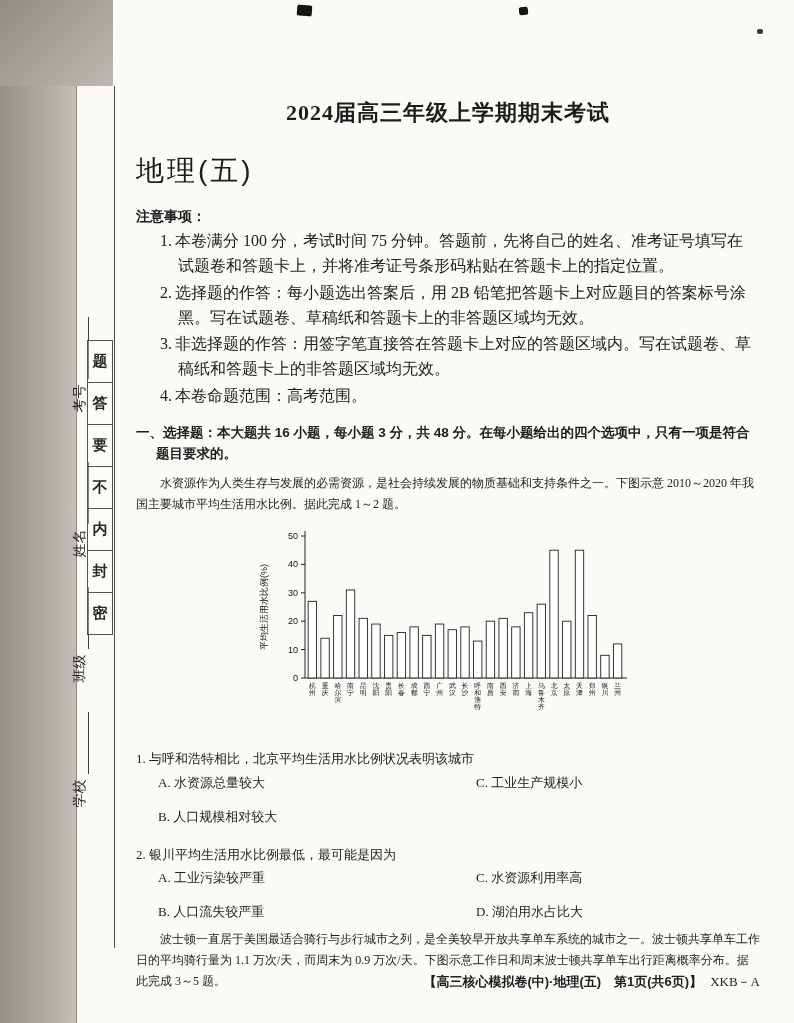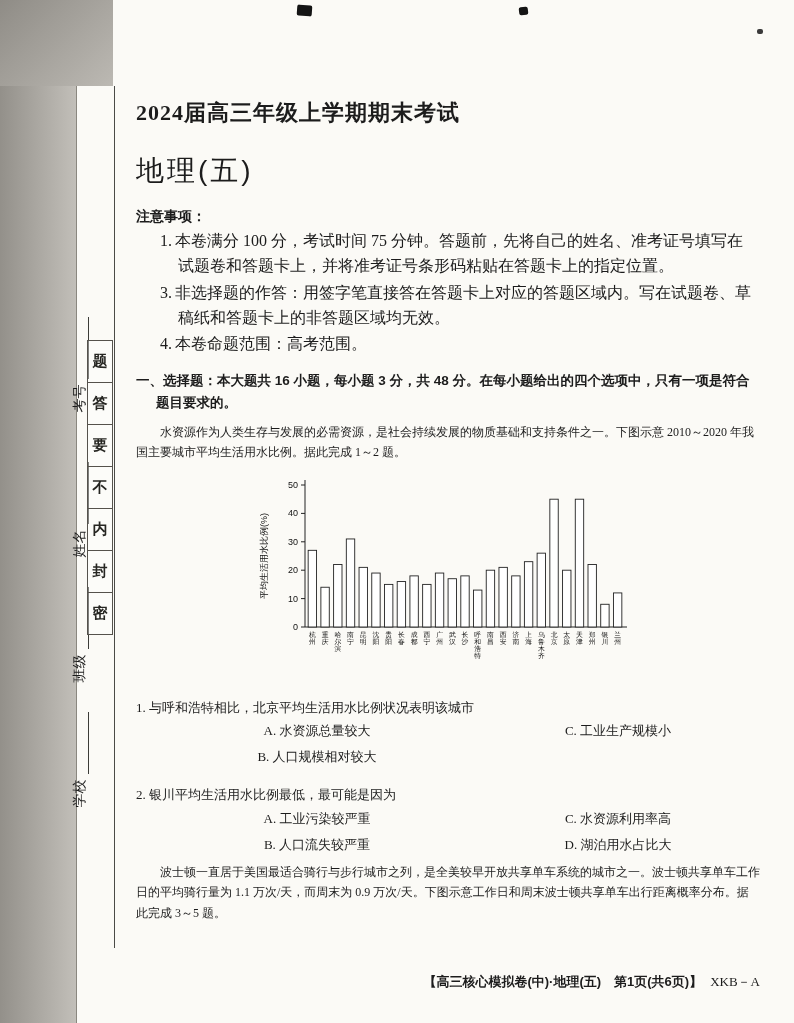--- a/index.html
+++ b/index.html
@@ -35,21 +35,21 @@
   .seal-box{
     width:26px;height:43px;border:1px solid #55524c;margin-top:-1px;
     display:flex;align-items:center;justify-content:center;
     font-family:"Liberation Sans", sans-serif;font-weight:bold;font-size:15px;color:#262622;
     box-sizing:border-box;background:rgba(255,255,255,0.35);
   }
 
   
   .content{position:absolute;left:136px;top:92px;width:624px;}
   .exam-title{
-    text-align:left;font-size:22px;font-weight:bold;letter-spacing:1px;
+    text-align:center;font-size:22px;font-weight:bold;letter-spacing:1px;
     font-family:"Liberation Serif", serif;margin:6px 0 0 0;
   }
   .exam-subject{
     font-size:28px;font-weight:normal;letter-spacing:3px;
     font-family:"Liberation Sans", sans-serif;margin:24px 0 0 0;
   }
   .notice-heading{
     font-family:"Liberation Sans", sans-serif;font-weight:bold;font-size:14px;
     margin:18px 0 2px 0;
   }
@@ -63,22 +63,22 @@
     margin:14px 0 0 0;padding-left:20px;text-indent:-20px;
   }
   .intro{
     font-size:12px;line-height:1.72;margin:8px 0 0 0;text-indent:2em;
   }
   .chart-wrap{width:390px;margin:8px auto 0 auto;}
   svg{font-family:"Liberation Sans", sans-serif;display:block;}
   .question{margin-top:19px;}
   .stem{font-size:13px;line-height:1.5;margin:0;}
   .options{
-    display:grid;grid-template-columns:318px 1fr;row-gap:8px;
-    margin:5px 0 0 22px;font-size:13px;text-align:center;
+    display:grid;grid-template-columns:318px 1fr;row-gap:16px;
+    margin:5px 0 0 22px;font-size:13px;
   }
   .footer{
     position:absolute;left:136px;bottom:32px;width:624px;
     display:flex;align-items:baseline;font-size:13px;
   }
   .footer-center{
     flex:1;text-align:right;font-family:"Liberation Sans", sans-serif;font-weight:bold;
   }
   .footer-right{font-family:"Liberation Serif", serif;margin-left:8px;}
 </style>
@@ -122,20 +122,21 @@
       <div class="seal-box">密</div>
     </div>
 
   <div class="content">
 
     <h1 class="exam-title">2024届高三年级上学期期末考试</h1>
     <h2 class="exam-subject">地理(五)</h2>
 
     <div class="notice-heading">注意事项：</div>
     <p class="notice-item"><span class="num">1.</span><span>本卷满分 100 分，考试时间 75 分钟。答题前，先将自己的姓名、准考证号填写在试题卷和答题卡上，并将准考证号条形码粘贴在答题卡上的指定位置。</span></p>
+    <p class="notice-item"><span class="num">2.</span><span>选择题的作答：每小题选出答案后，用 2B 铅笔把答题卡上对应题目的答案标号涂黑。写在试题卷、草稿纸和答题卡上的非答题区域均无效。</span></p>
     <p class="notice-item"><span class="num">3.</span><span>非选择题的作答：用签字笔直接答在答题卡上对应的答题区域内。写在试题卷、草稿纸和答题卡上的非答题区域均无效。</span></p>
     <p class="notice-item"><span class="num">4.</span><span>本卷命题范围：高考范围。</span></p>
 
     <div class="section-heading">一、选择题：本大题共 16 小题，每小题 3 分，共 48 分。在每小题给出的四个选项中，只有一项是符合题目要求的。</div>
 
     <p class="intro">水资源作为人类生存与发展的必需资源，是社会持续发展的物质基础和支持条件之一。下图示意 2010～2020 年我国主要城市平均生活用水比例。据此完成 1～2 题。</p>
 
     <div class="chart-wrap">
       <div id="chart-slot">
           <svg width="390" height="208">

